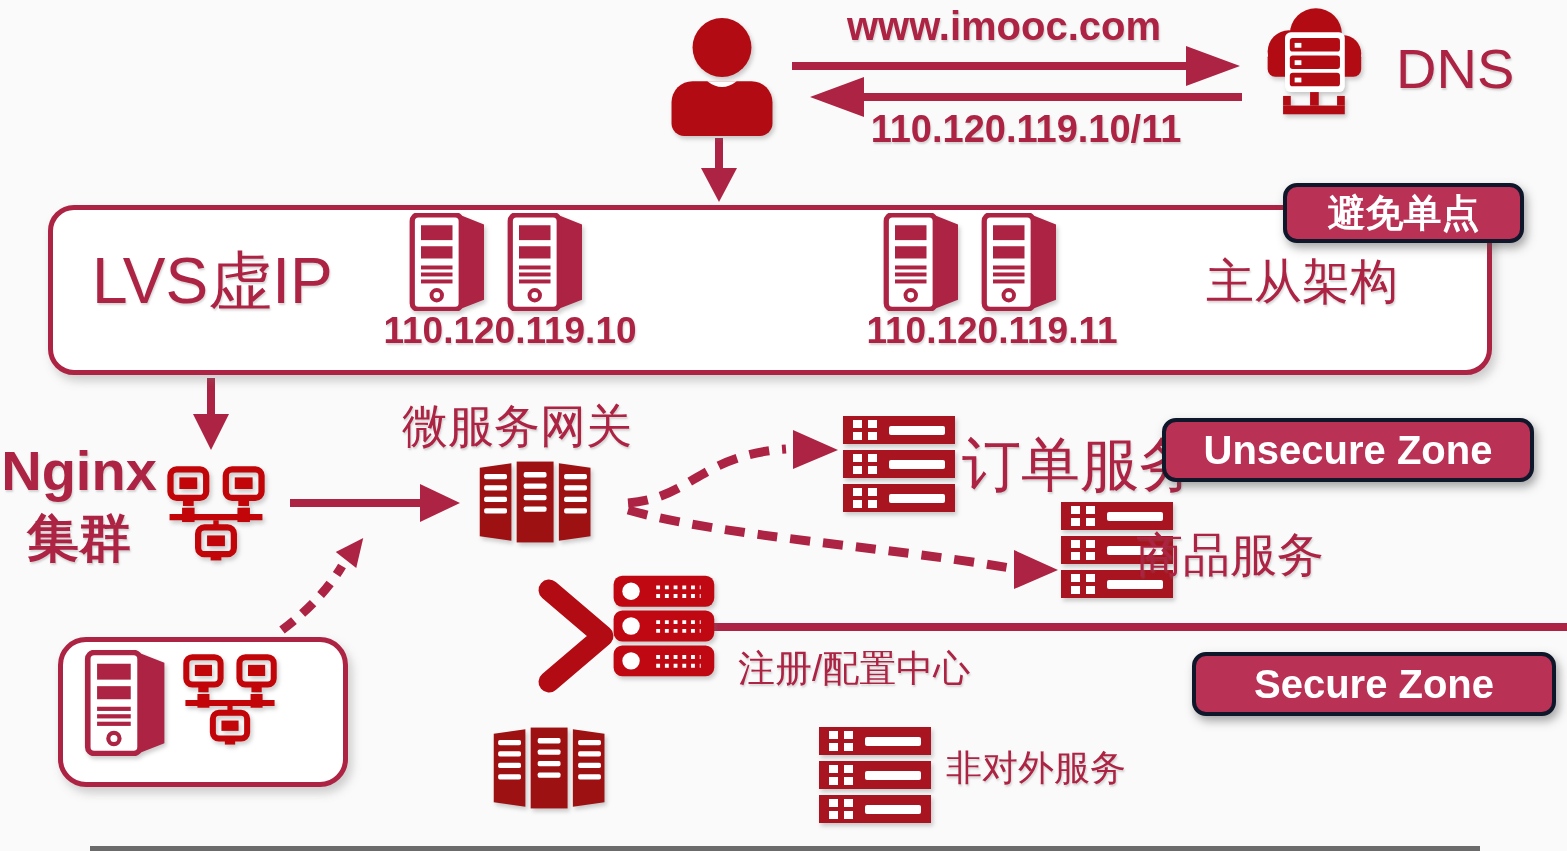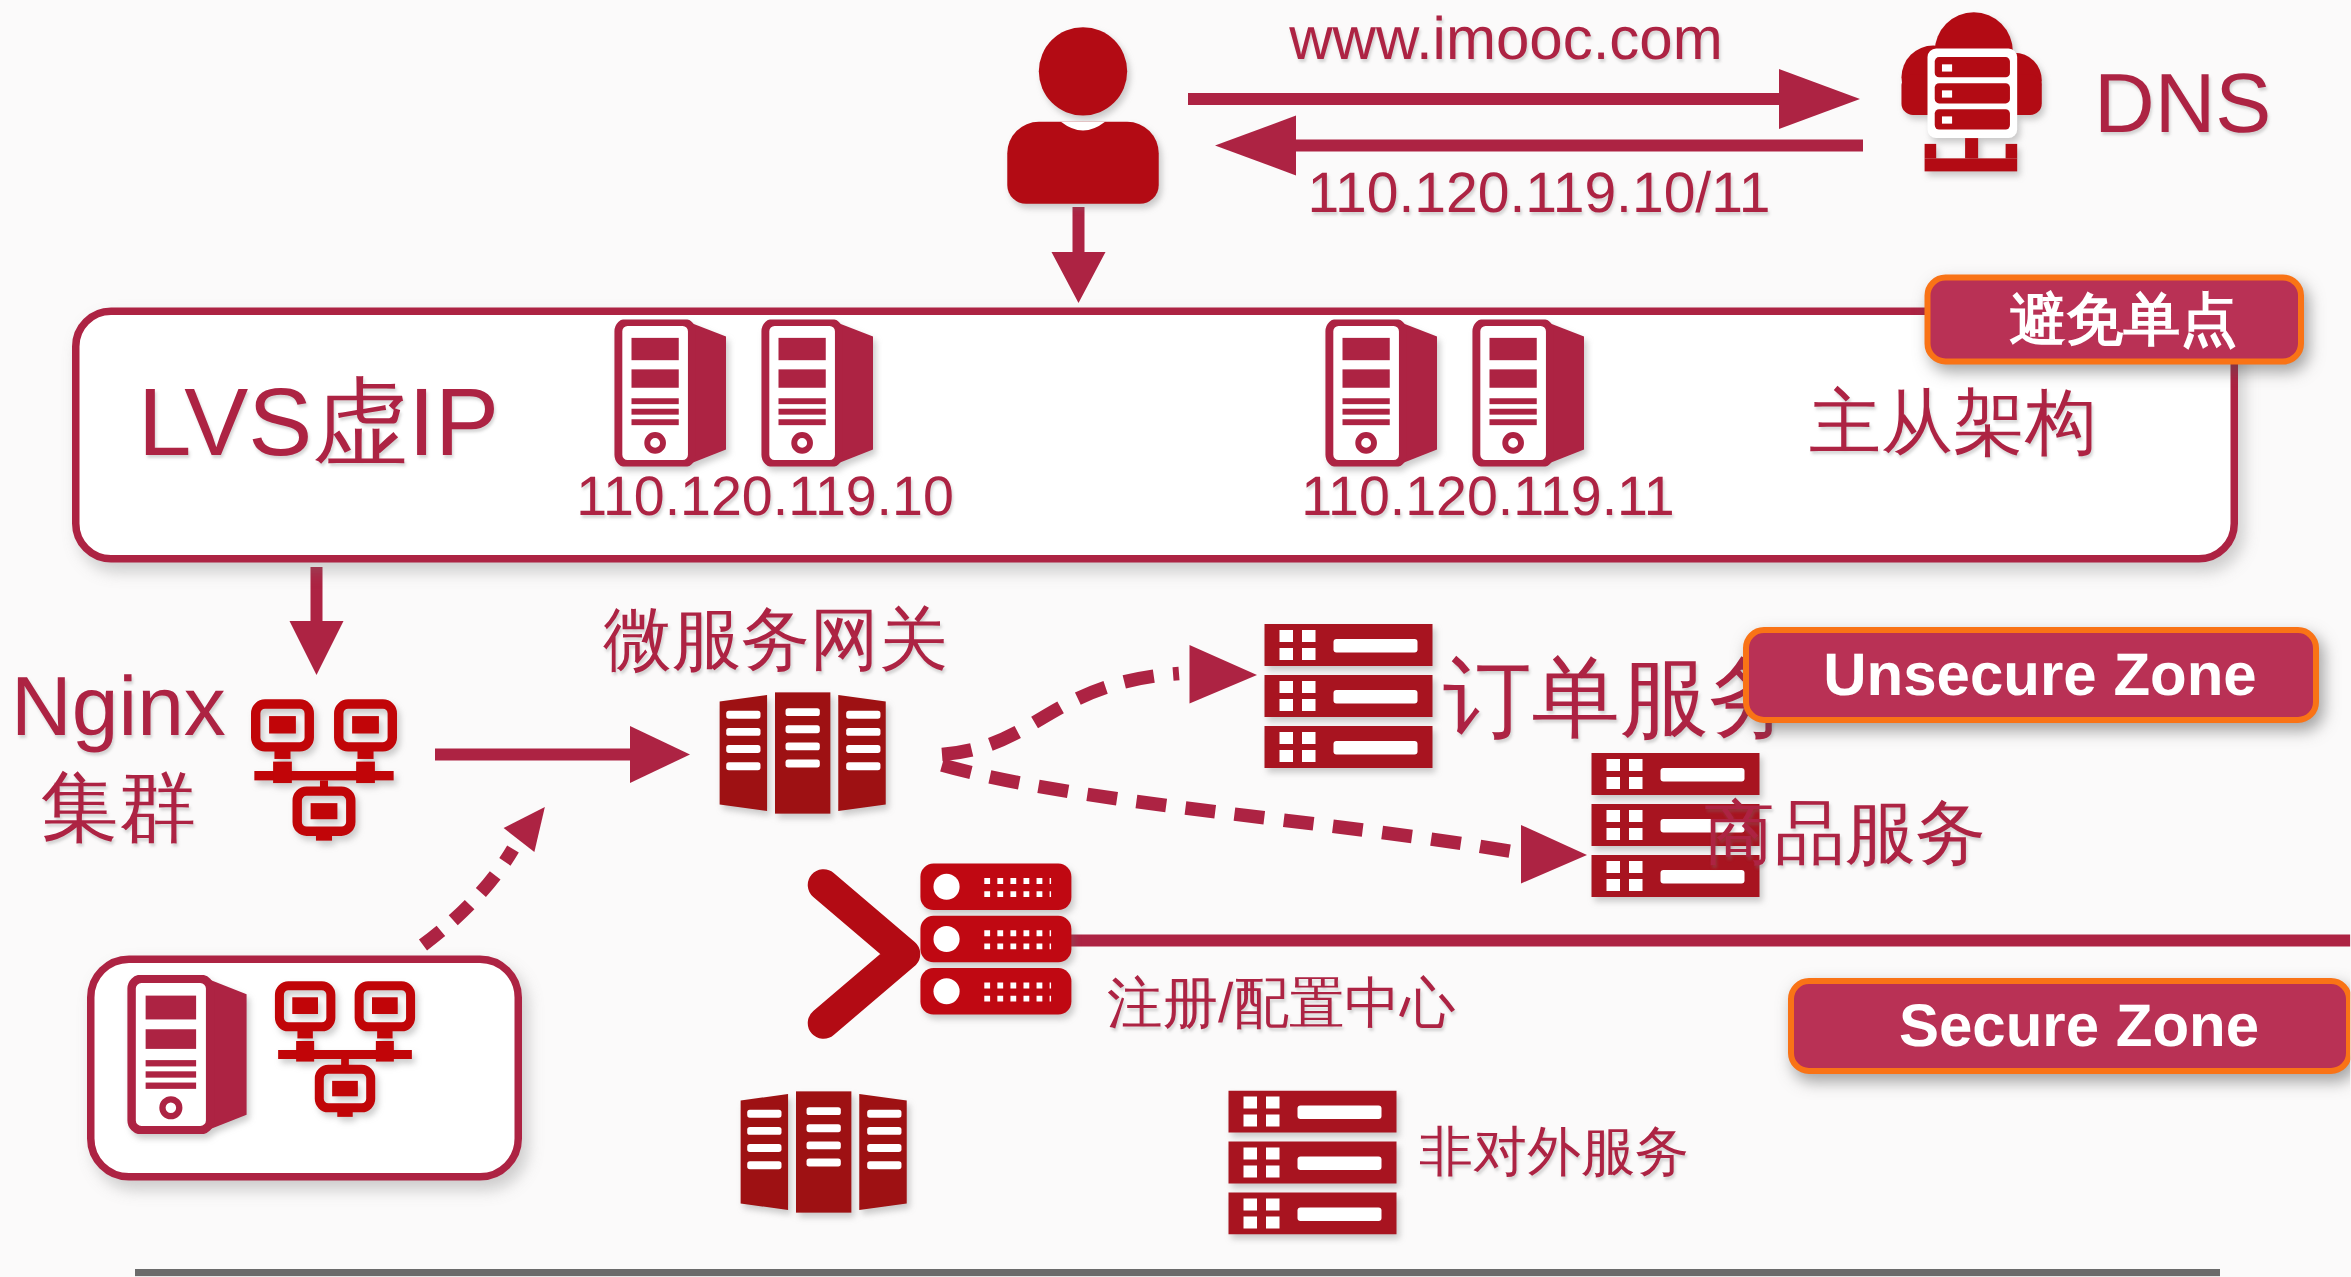--- a/index.html
+++ b/index.html
@@ -4,24 +4,24 @@
 <style>
   html,body{margin:0;padding:0;background:#fbfafa;}
   .canvas{position:relative;width:1567px;height:851px;background:#fbfafa;overflow:hidden;
           font-family:"Liberation Sans",sans-serif;}
   svg{display:block;}
   .layer{position:absolute;left:0;top:0;width:1567px;height:851px;pointer-events:none;}
   .icon{position:absolute;}
   .icon svg{width:100%;height:100%;filter:drop-shadow(2px 3px 2px rgba(110,110,110,.35));}
   .txt{position:absolute;color:var(--crimson,#AD2343);white-space:nowrap;
        text-shadow:1px 2px 2px rgba(120,120,120,.30);}
-  .ctr{text-align:center;}
+  .ctr{text-align:center;font-weight:bold;}
   .badge{position:absolute;background:var(--badge,#B93155);color:#fff;font-weight:bold;
-         border:4px solid #f97316;border-radius:14px;display:flex;align-items:center;justify-content:center;
-         box-shadow:3px 5px 10px rgba(80,80,80,.5);white-space:nowrap;padding-left:12px;}
+         border:4px solid #0f172a;border-radius:14px;display:flex;align-items:center;justify-content:center;
+         box-shadow:3px 5px 10px rgba(80,80,80,.5);white-space:nowrap;}
   .frame{position:absolute;background:#fff;border:5px solid var(--crimson,#AD2343);
          box-shadow:4px 6px 10px rgba(120,120,120,.35);}
   .lvs-box{left:48px;top:205px;width:1434px;height:160px;border-radius:26px;}
   .multi-box{left:58px;top:637px;width:280px;height:140px;border-radius:28px;}
 
   .domain{left:826px;top:4px;width:356px;font-size:40px;}
   .ip-response{left:816px;top:108px;width:420px;font-size:38px;}
   .dns-label{left:1396px;top:36px;font-size:56px;}
   .lvs-label{left:92px;top:238px;font-size:64px;}
   .ip-left{left:340px;top:310px;width:340px;font-size:37px;}

